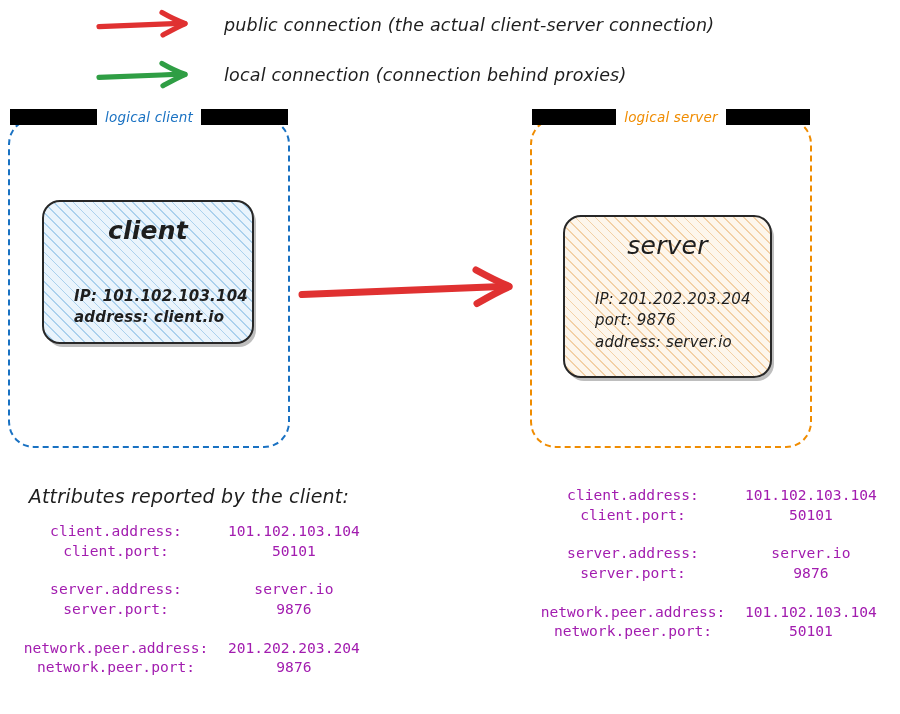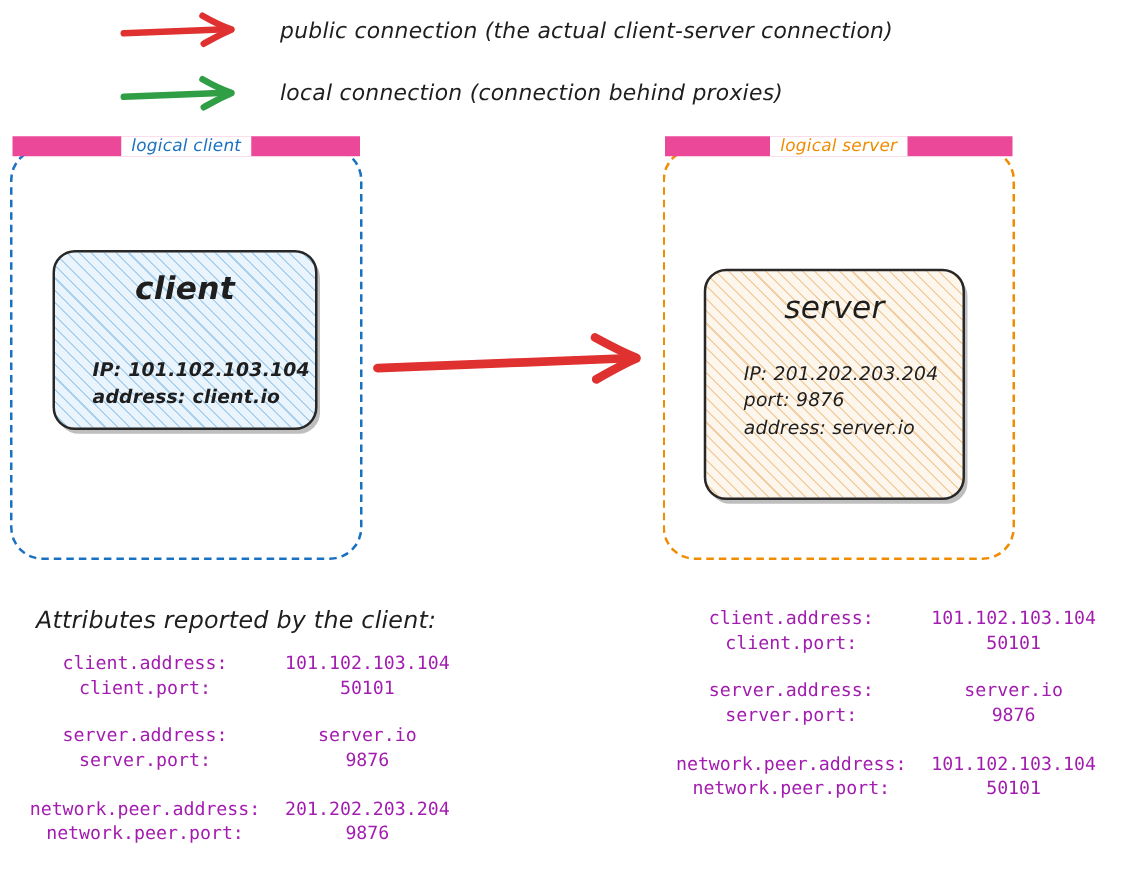--- a/index.html
+++ b/index.html
@@ -70,21 +70,21 @@
     left: 530px; top: 118px;
     width: 282px; height: 330px;
     border-color: #f08c00;
   }
   .group-label {
     position: absolute;
     top: -11px;
     left: 0; right: 0;
     text-align: center;
     font-size: 13.5px;
-    background: #ec4899;
+    background: #000000;
     display: inline-block;
   }
   .group-label span {
     background: #ffffff;
     padding: 0 8px;
   }
   #group-client .group-label { color: #1971c2; }
   #group-server .group-label { color: #f08c00; }
 
   
@@ -102,21 +102,21 @@
     background-image: repeating-linear-gradient(
         45deg,
         rgba(120,180,225,0.55) 0px,
         rgba(120,180,225,0.55) 1.2px,
         rgba(255,255,255,0) 1.2px,
         rgba(255,255,255,0) 7px);
     font-weight: bold;
   }
   #node-server {
     left: 563px; top: 215px;
-    width: 209px; height: 185px;
+    width: 209px; height: 163px;
     background-color: #fdf6ec;
     background-image: repeating-linear-gradient(
         45deg,
         rgba(232,170,95,0.50) 0px,
         rgba(232,170,95,0.50) 1.2px,
         rgba(255,255,255,0) 1.2px,
         rgba(255,255,255,0) 7px);
   }
   .node-title {
     position: absolute;

